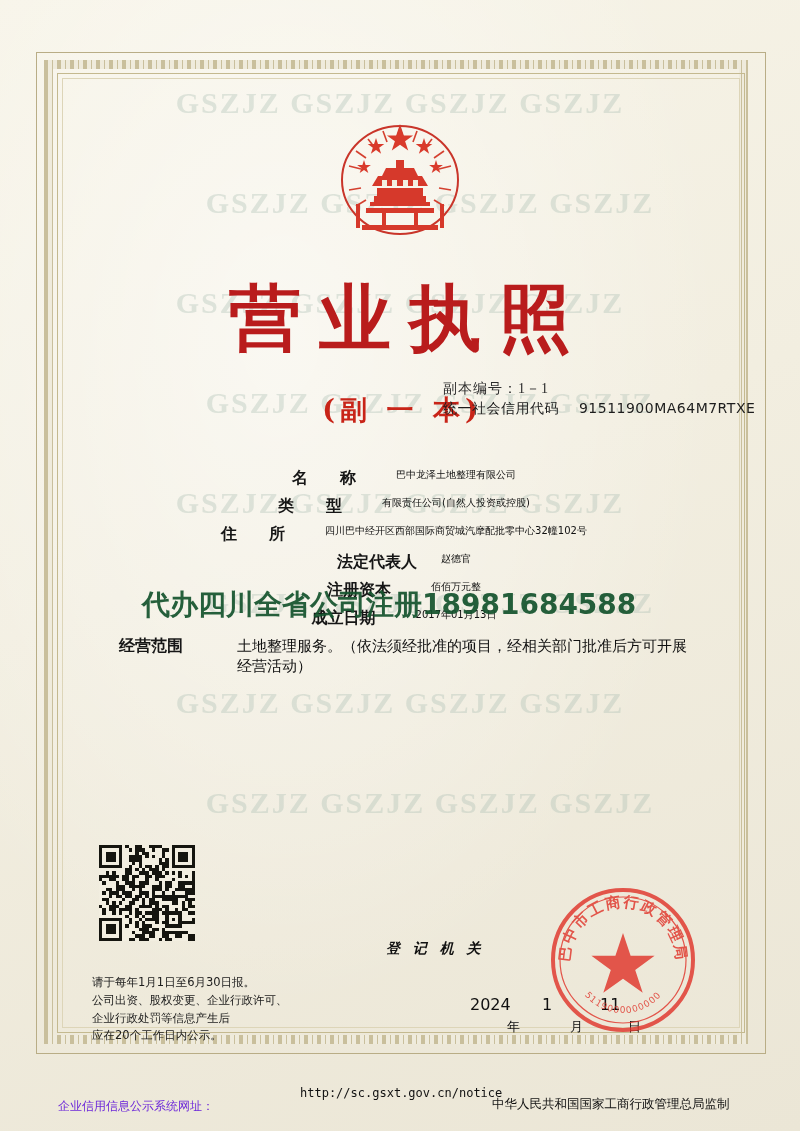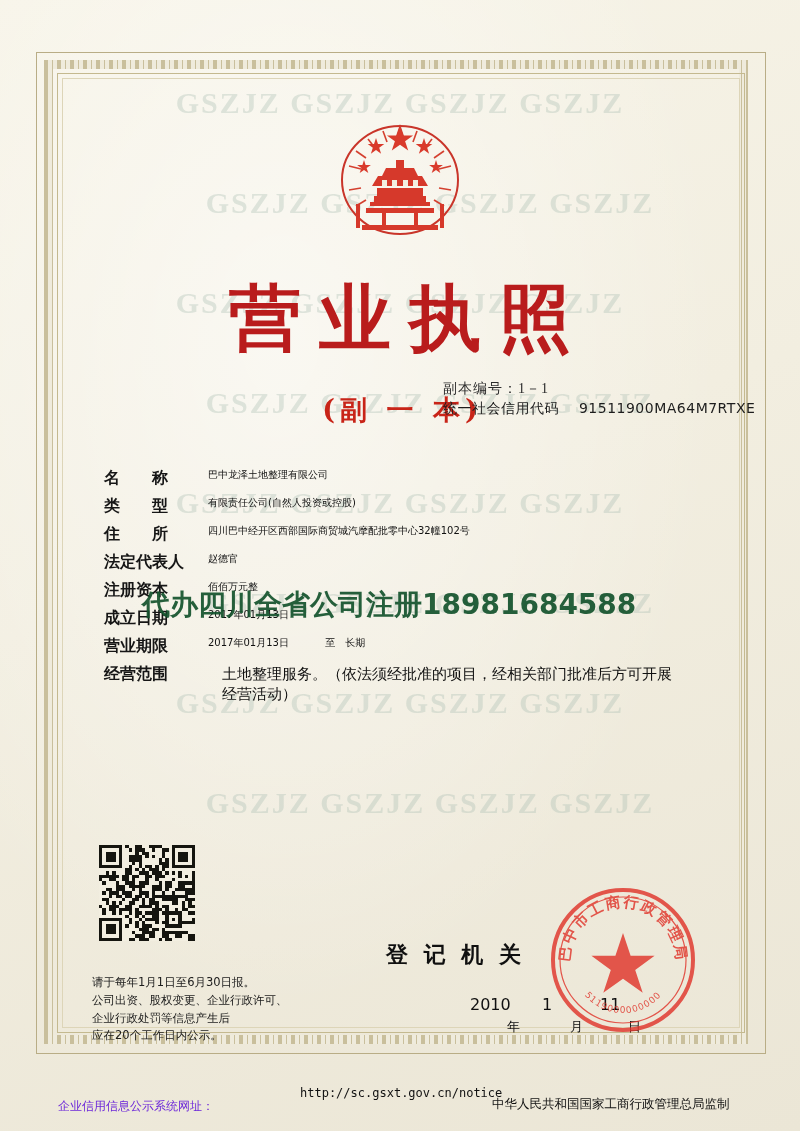--- a/index.html
+++ b/index.html
@@ -138,20 +138,21 @@
 
   .fields {
     position: absolute;
     left: 104px; top: 468px;
     width: 600px;
   }
   .field-row {
     display: flex;
     align-items: flex-start;
     margin-bottom: 7px;
+    justify-content: center;
   }
   .field-label {
     width: 104px;
     flex: 0 0 104px;
     font-size: 16px;
     color: #161616;
     font-family: "DejaVu Sans", sans-serif;
     font-weight: bold;
     letter-spacing: 0px;
   }
@@ -190,25 +191,26 @@
     left: 92px; top: 974px;
     font-size: 11.5px;
     color: #1b1b1b;
     font-family: "DejaVu Sans", sans-serif;
     line-height: 1.55;
   }
 
   .registrar {
     position: absolute;
     left: 386px; top: 940px;
-    font-size: 22px;
+    font-size: 14px;
     color: #101010;
     font-family: "DejaVu Sans", sans-serif;
     letter-spacing: 4px;
     font-weight: bold;
+    font-style: italic;
   }
   .date-line {
     position: absolute;
     left: 470px; top: 995px;
     width: 240px;
     font-size: 16px;
     color: #101010;
     font-family: "DejaVu Sans", sans-serif;
   }
   .date-line .y { position: absolute; left: 0; top: 0; }
@@ -370,28 +372,20 @@
       <div class="field-label">法定代表人</div>
       <div class="field-value">赵德官</div>
     </div>
     <div class="field-row">
       <div class="field-label">注册资本</div>
       <div class="field-value">佰佰万元整</div>
     </div>
     <div class="field-row">
       <div class="field-label">成立日期</div>
       <div class="field-value">2017年01月13日</div>
-    </div>
-    <div class="field-row">
-      <div class="field-label">营业期限</div>
-      <div class="field-value">
-        <span>2017年01月13日</span>
-        <span class="gap-date"></span>
-        <span>至　长期</span>
-      </div>
     </div>
     <div class="field-row">
       <div class="field-label">经营范围</div>
       <div class="field-value small">土地整理服务。（依法须经批准的项目，经相关部门批准后方可开展经营活动）</div>
     </div>
   </div>
 
   <div class="stamp-text">代办四川全省公司注册18981684588</div>
 
   <div class="qr">
@@ -837,21 +831,21 @@
   <div class="notice">
     <div>请于每年1月1日至6月30日报。</div>
     <div>公司出资、股权变更、企业行政许可、</div>
     <div>企业行政处罚等信息产生后</div>
     <div>应在20个工作日内公示。</div>
   </div>
 
   <div class="registrar">登 记 机 关</div>
 
   <div class="date-line">
-    <span class="y">2010</span>
+    <span class="y">2024</span>
     <span class="m">1</span>
     <span class="d">11</span>
   </div>
   <div class="date-units">
     <span class="u1">年</span>
     <span class="u2">月</span>
     <span class="u3">日</span>
   </div>
 
   <div class="seal">

